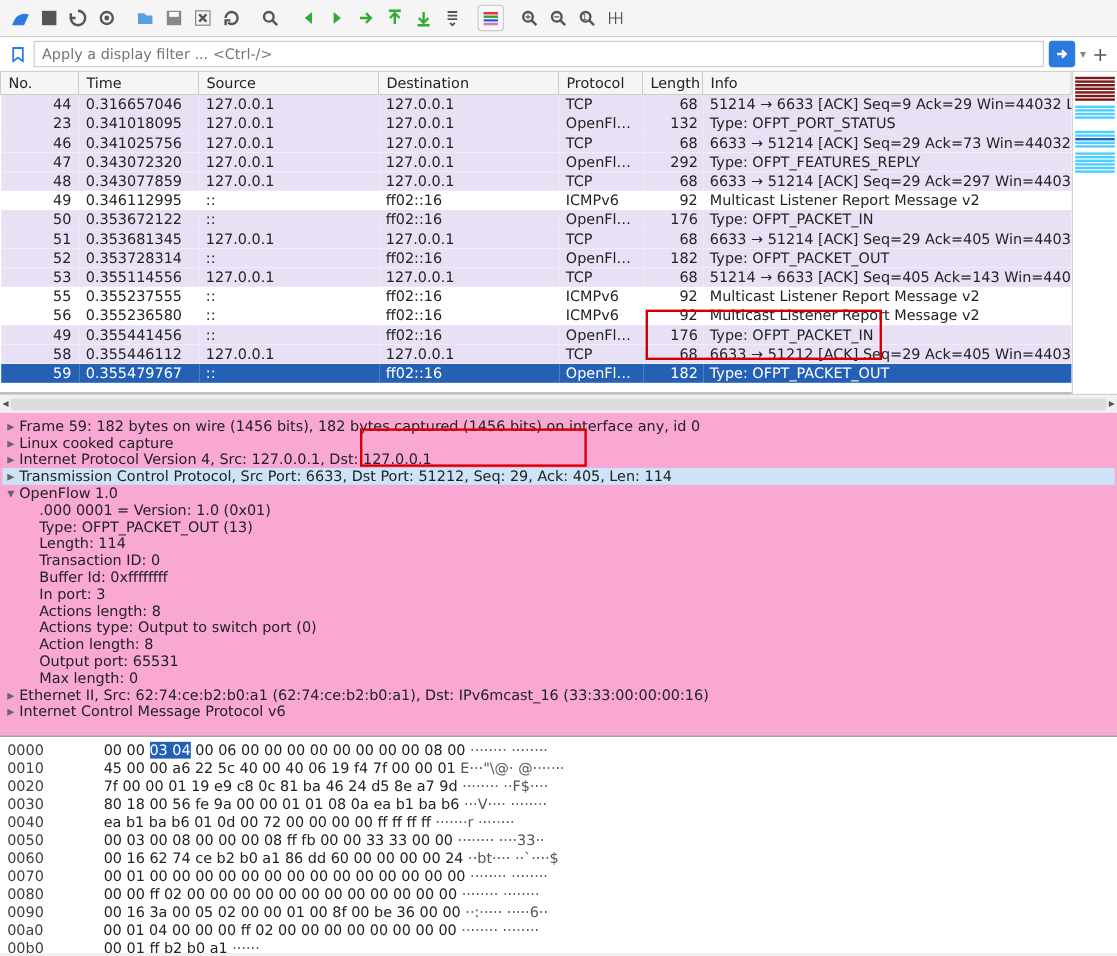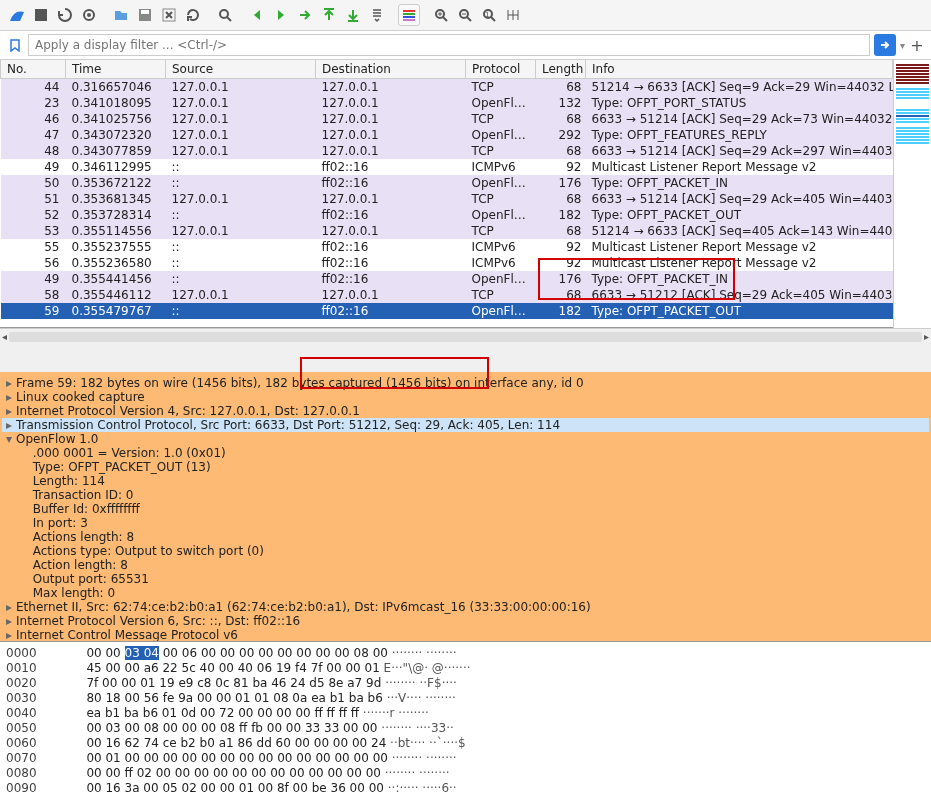--- a/index.html
+++ b/index.html
@@ -23,21 +23,21 @@
 .c-dst { width:150px; }
 .c-proto { width:70px; }
 .c-len { width:50px; text-align:right; padding-right:4px !important;}
 .c-info { }
 tr.purple td { background:#e8e0f4; }
 tr.selected td { background:#2461b5; color:#fff; }
 .minimap { width:38px; background:#fff; border-left:1px solid #ccc; padding:4px 2px; display:flex; flex-direction:column; gap:0; }
 .minimap .bar { height:2px; margin-bottom:1px; }
 .hscroll { height:16px; background:#f0f0f0; border-top:1px solid #ccc; display:flex; align-items:center; justify-content:space-between; padding:0 2px; font-size:10px; color:#555;}
 .hscroll .track { flex:1; height:10px; background:#ddd; margin:0 2px; border-radius:2px;}
-.details { height:270px; overflow:auto; background:#fdba74; border-bottom:1px solid #999; font-family:"DejaVu Sans Mono",monospace; font-size:12px; padding:4px 2px; position:relative;margin-top:28px; }
+.details { height:270px; overflow:auto; background:#f9a8d4; border-bottom:1px solid #999; font-family:"DejaVu Sans Mono",monospace; font-size:12px; padding:4px 2px; position:relative; }
 .details .row { white-space:pre; line-height:14px; padding-left:4px;}
 .details .row.hl { background:#cde3f7; }
 .tri { display:inline-block; width:10px; color:#666; cursor:pointer; user-select:none;}
 .hex { height:180px; overflow:auto; background:#fff; font-family:"DejaVu Sans Mono",monospace; font-size:12px; padding:4px 6px; line-height:15px;}
 .hex .off { color:#404040; }
 .hex .hx { letter-spacing:0;margin-left:46px; }
 .hex .asc { color:#555; }
 .hex .sel { background:#2461b5; color:#fff; }
 .redbox { position:absolute; border:2px solid #d40000; pointer-events:none; }
 .redbox.r1 { left:538px; top:258px; width:197px; height:42px; z-index:10; }
@@ -388,21 +388,20 @@
   <div class="row">   <span>    Length: 114</span></div>
   <div class="row">   <span>    Transaction ID: 0</span></div>
   <div class="row">   <span>    Buffer Id: 0xffffffff</span></div>
   <div class="row">   <span>    In port: 3</span></div>
   <div class="row">   <span>    Actions length: 8</span></div>
   <div class="row">   <span>    Actions type: Output to switch port (0)</span></div>
   <div class="row">   <span>    Action length: 8</span></div>
   <div class="row">   <span>    Output port: 65531</span></div>
   <div class="row">   <span>    Max length: 0</span></div>
   <div class="row"><span class="tri">▸</span><span>Ethernet II, Src: 62:74:ce:b2:b0:a1 (62:74:ce:b2:b0:a1), Dst: IPv6mcast_16 (33:33:00:00:00:16)</span></div>
-  <div class="row"><span class="tri">▸</span><span>Internet Protocol Version 6, Src: ::, Dst: ff02::16</span></div>
   <div class="row"><span class="tri">▸</span><span>Internet Control Message Protocol v6</span></div>
 </div>
 
 <div class="hex" id="hex">
     <div><span class="off">0000</span>  <span class="hx">00 00 <span class="sel">03 04</span> 00 06 00 00  00 00 00 00 00 00 08 00</span>   <span class="asc">········ ········</span></div>
     <div><span class="off">0010</span>  <span class="hx">45 00 00 a6 22 5c 40 00  40 06 19 f4 7f 00 00 01</span>   <span class="asc">E···"\@· @·······</span></div>
     <div><span class="off">0020</span>  <span class="hx">7f 00 00 01 19 e9 c8 0c  81 ba 46 24 d5 8e a7 9d</span>   <span class="asc">········ ··F$····</span></div>
     <div><span class="off">0030</span>  <span class="hx">80 18 00 56 fe 9a 00 00  01 01 08 0a ea b1 ba b6</span>   <span class="asc">···V···· ········</span></div>
     <div><span class="off">0040</span>  <span class="hx">ea b1 ba b6 01 0d 00 72  00 00 00 00 ff ff ff ff</span>   <span class="asc">·······r ········</span></div>
     <div><span class="off">0050</span>  <span class="hx">00 03 00 08 00 00 00 08  ff fb 00 00 33 33 00 00</span>   <span class="asc">········ ····33··</span></div>

